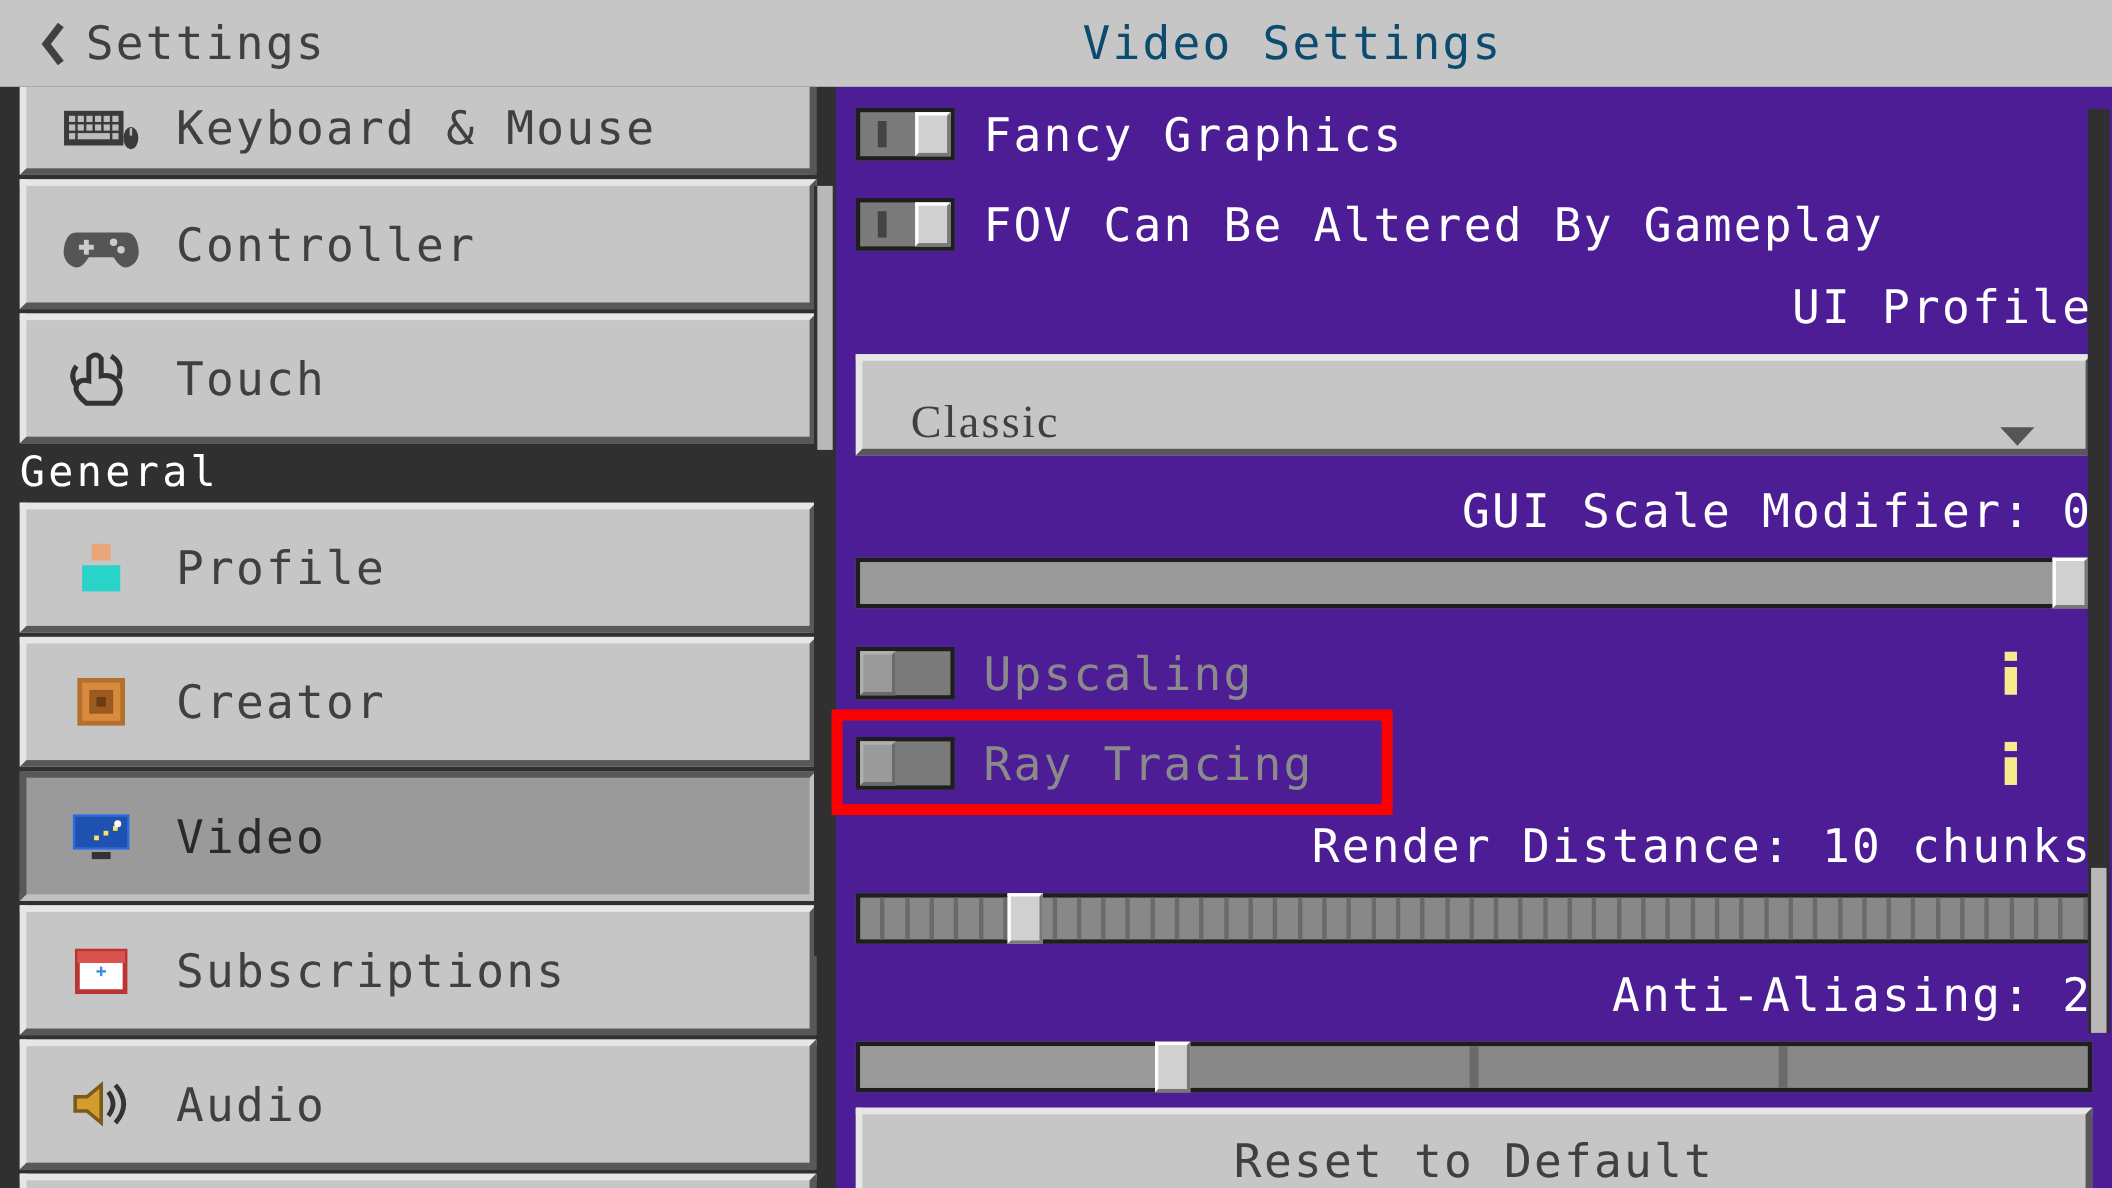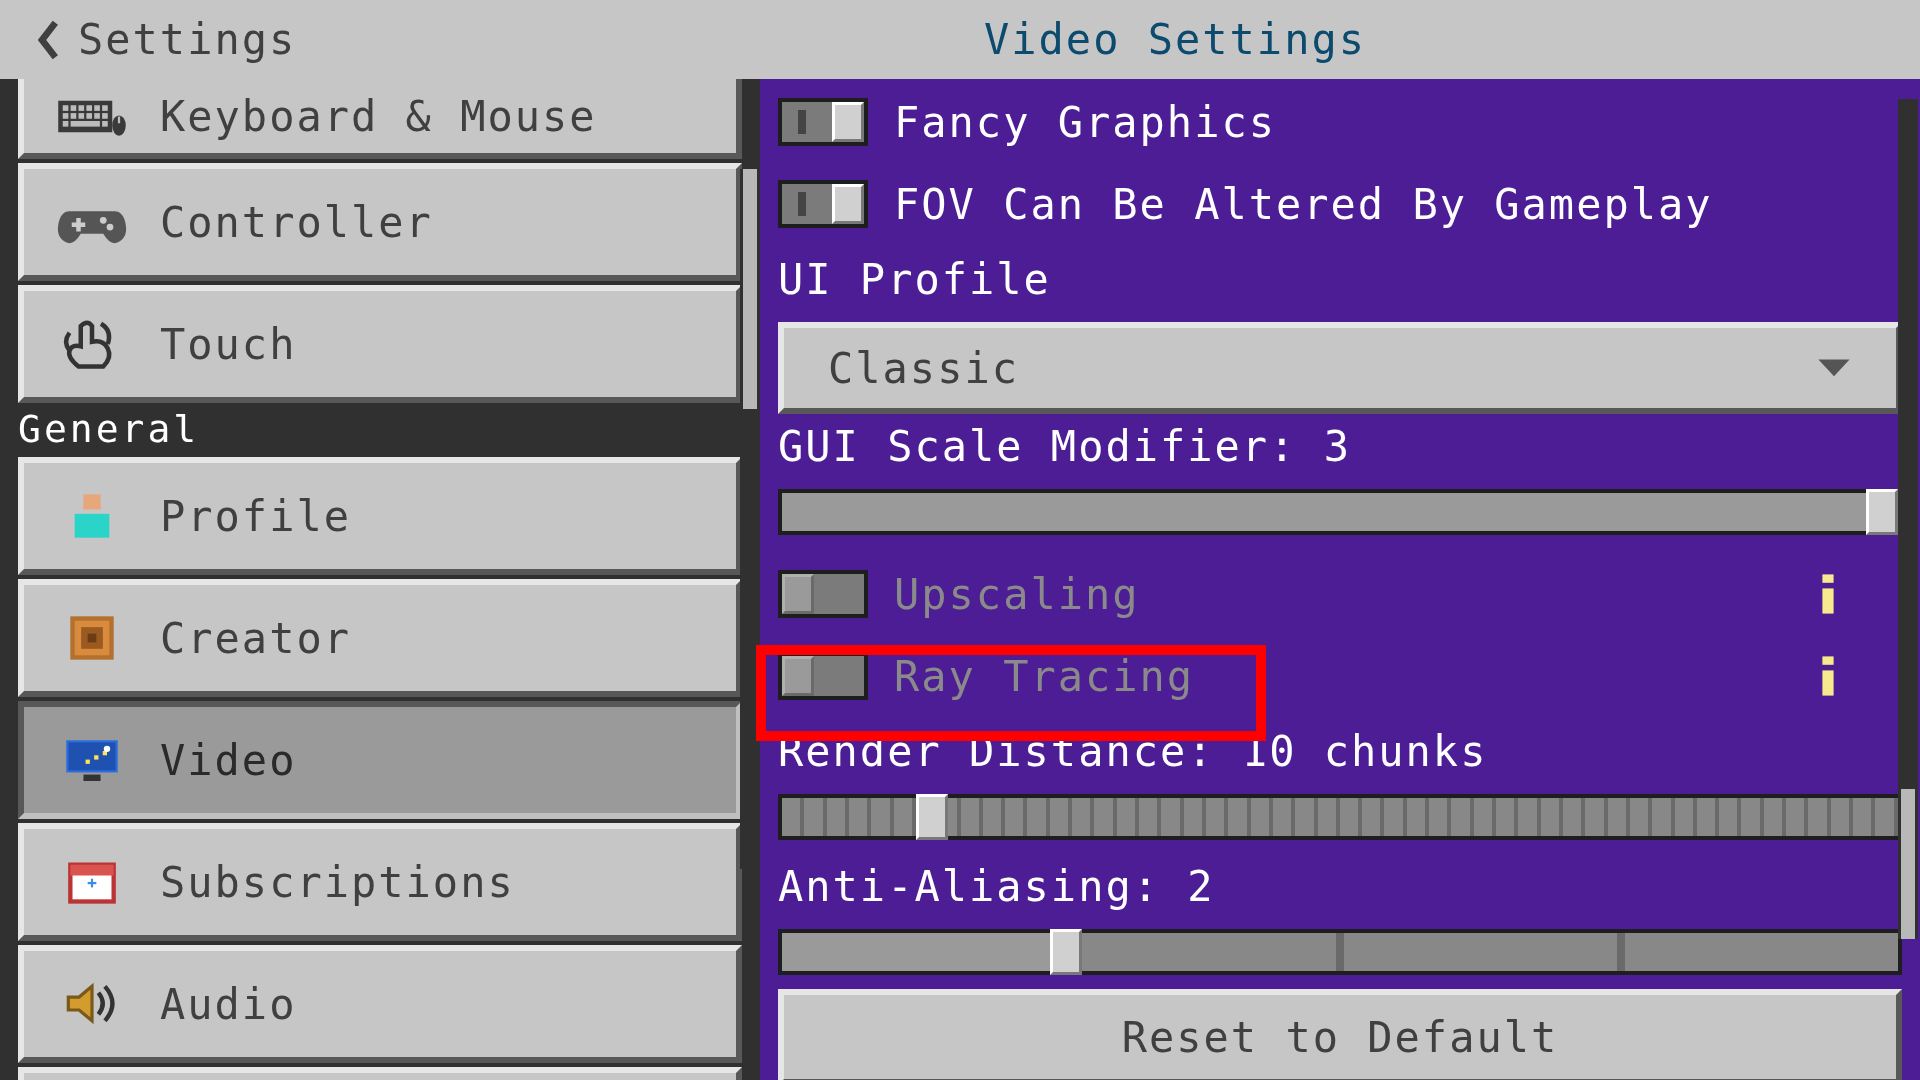--- a/index.html
+++ b/index.html
@@ -174,33 +174,35 @@
   .toggle.on::before {
     content:""; position:absolute; left:16px; top:8px; width:8px; height:24px; background:#444;
   }
   .toggle.disabled-off .knob { left:0; background:#9a9a9a; border-color:#b0b0b0 #6a6a6a #6a6a6a #b0b0b0; }
 
   .heading {
     font-size: 42px;
     color: #fff;
     margin: 2px 0 18px 0;
     letter-spacing: 2px;
+    text-align: right;
   }
 
   .dropdown {
     height: 92px;
     background: #c6c6c6;
     border-top:6px solid #e6e6e6; border-left:6px solid #e6e6e6;
     border-right:6px solid #585858; border-bottom:6px solid #585858;
-    display:flex; align-items:center; justify-content:space-between;
+    display:flex; align-items:flex-end; justify-content:space-between;
     padding: 0 44px;
     font-size: 42px;
     color: #404040;
-    margin-bottom: 8px;
+    margin-bottom: 26px;
     cursor: pointer;
+    font-family: Liberation Serif, serif;
   }
   .dropdown svg { width: 36px; }
   .slider {
     height: 46px;
     border: 4px solid #1e1e1e;
     background: #888;
     position: relative;
     margin-top: 8px;
     cursor: pointer;
   }
@@ -415,21 +417,21 @@
     </div>
 
     <div class="heading">UI Profile</div>
     <div class="dropdown">
       <span>Classic</span>
       <svg viewBox="0 0 30 18">
           <polygon points="2,2 28,2 15,16" fill="#555"></polygon>
         </svg>
     </div>
 
-    <div class="heading">GUI Scale Modifier: 3</div>
+    <div class="heading">GUI Scale Modifier: 0</div>
     <div class="slider gui">
       <div class="track-light" style="width:100%"></div>
       <div class="knob"></div>
     </div>
 
     <div style="height:28px"></div>
 
     <div class="row disabled">
       <div class="toggle disabled-off">
           <div class="knob"></div>

